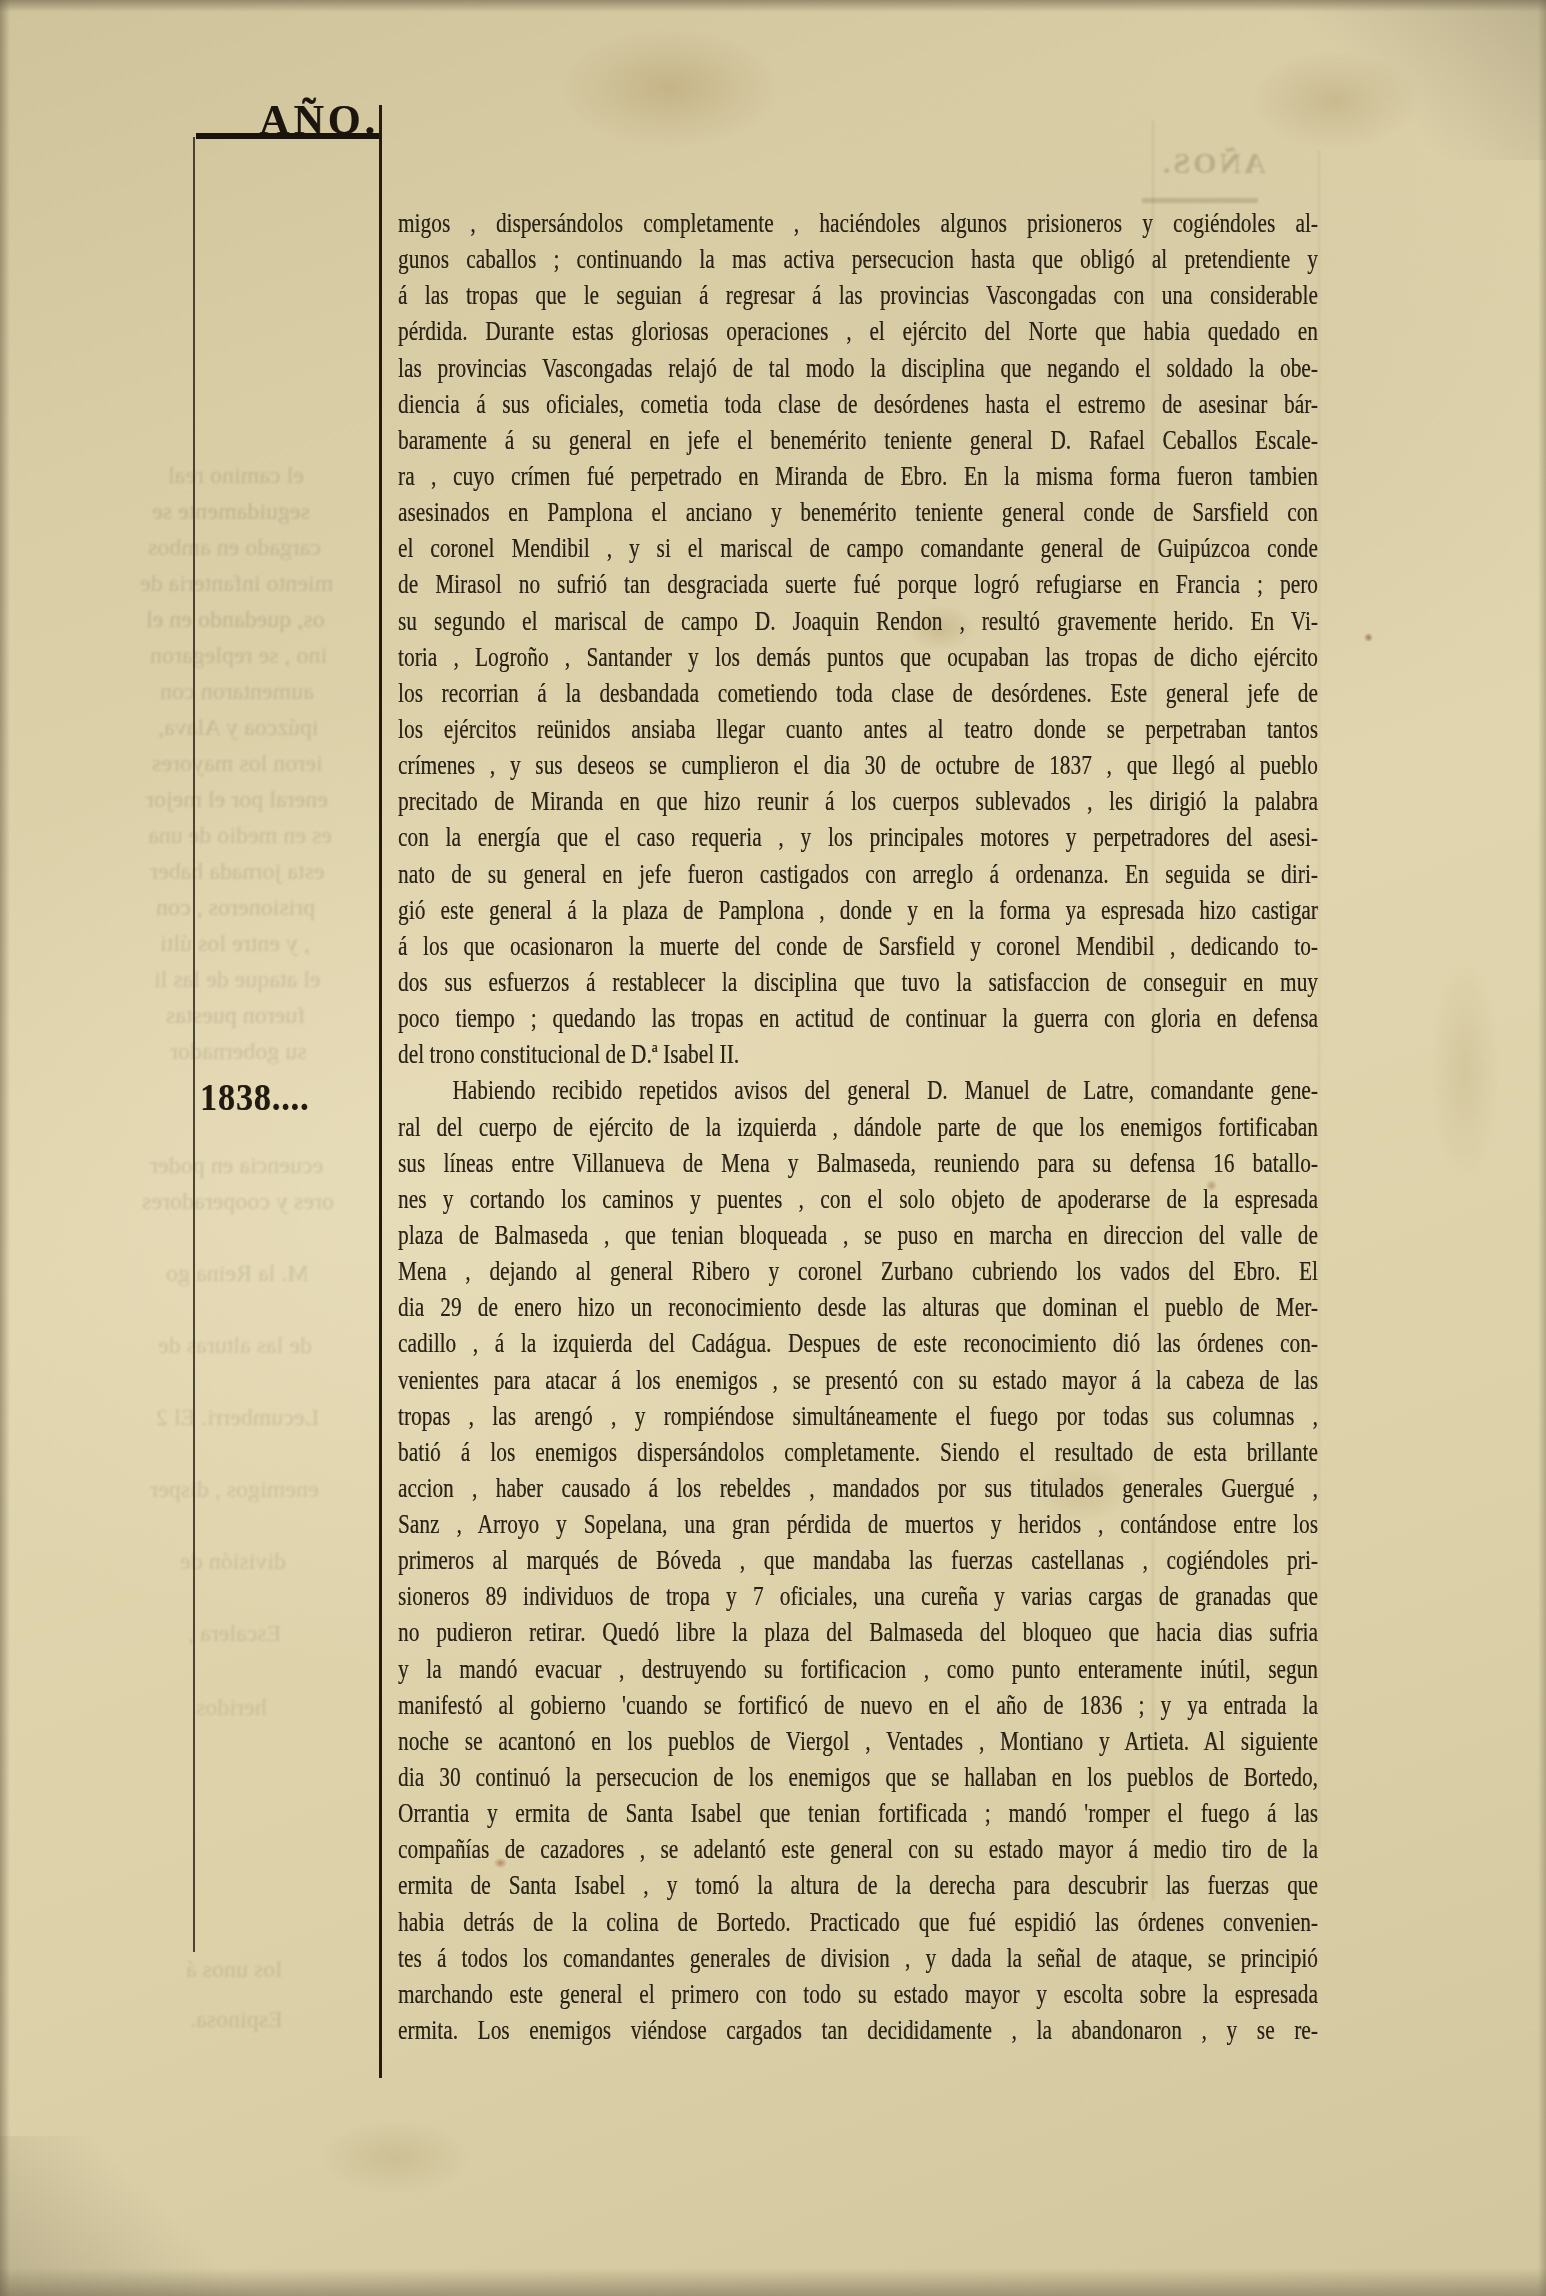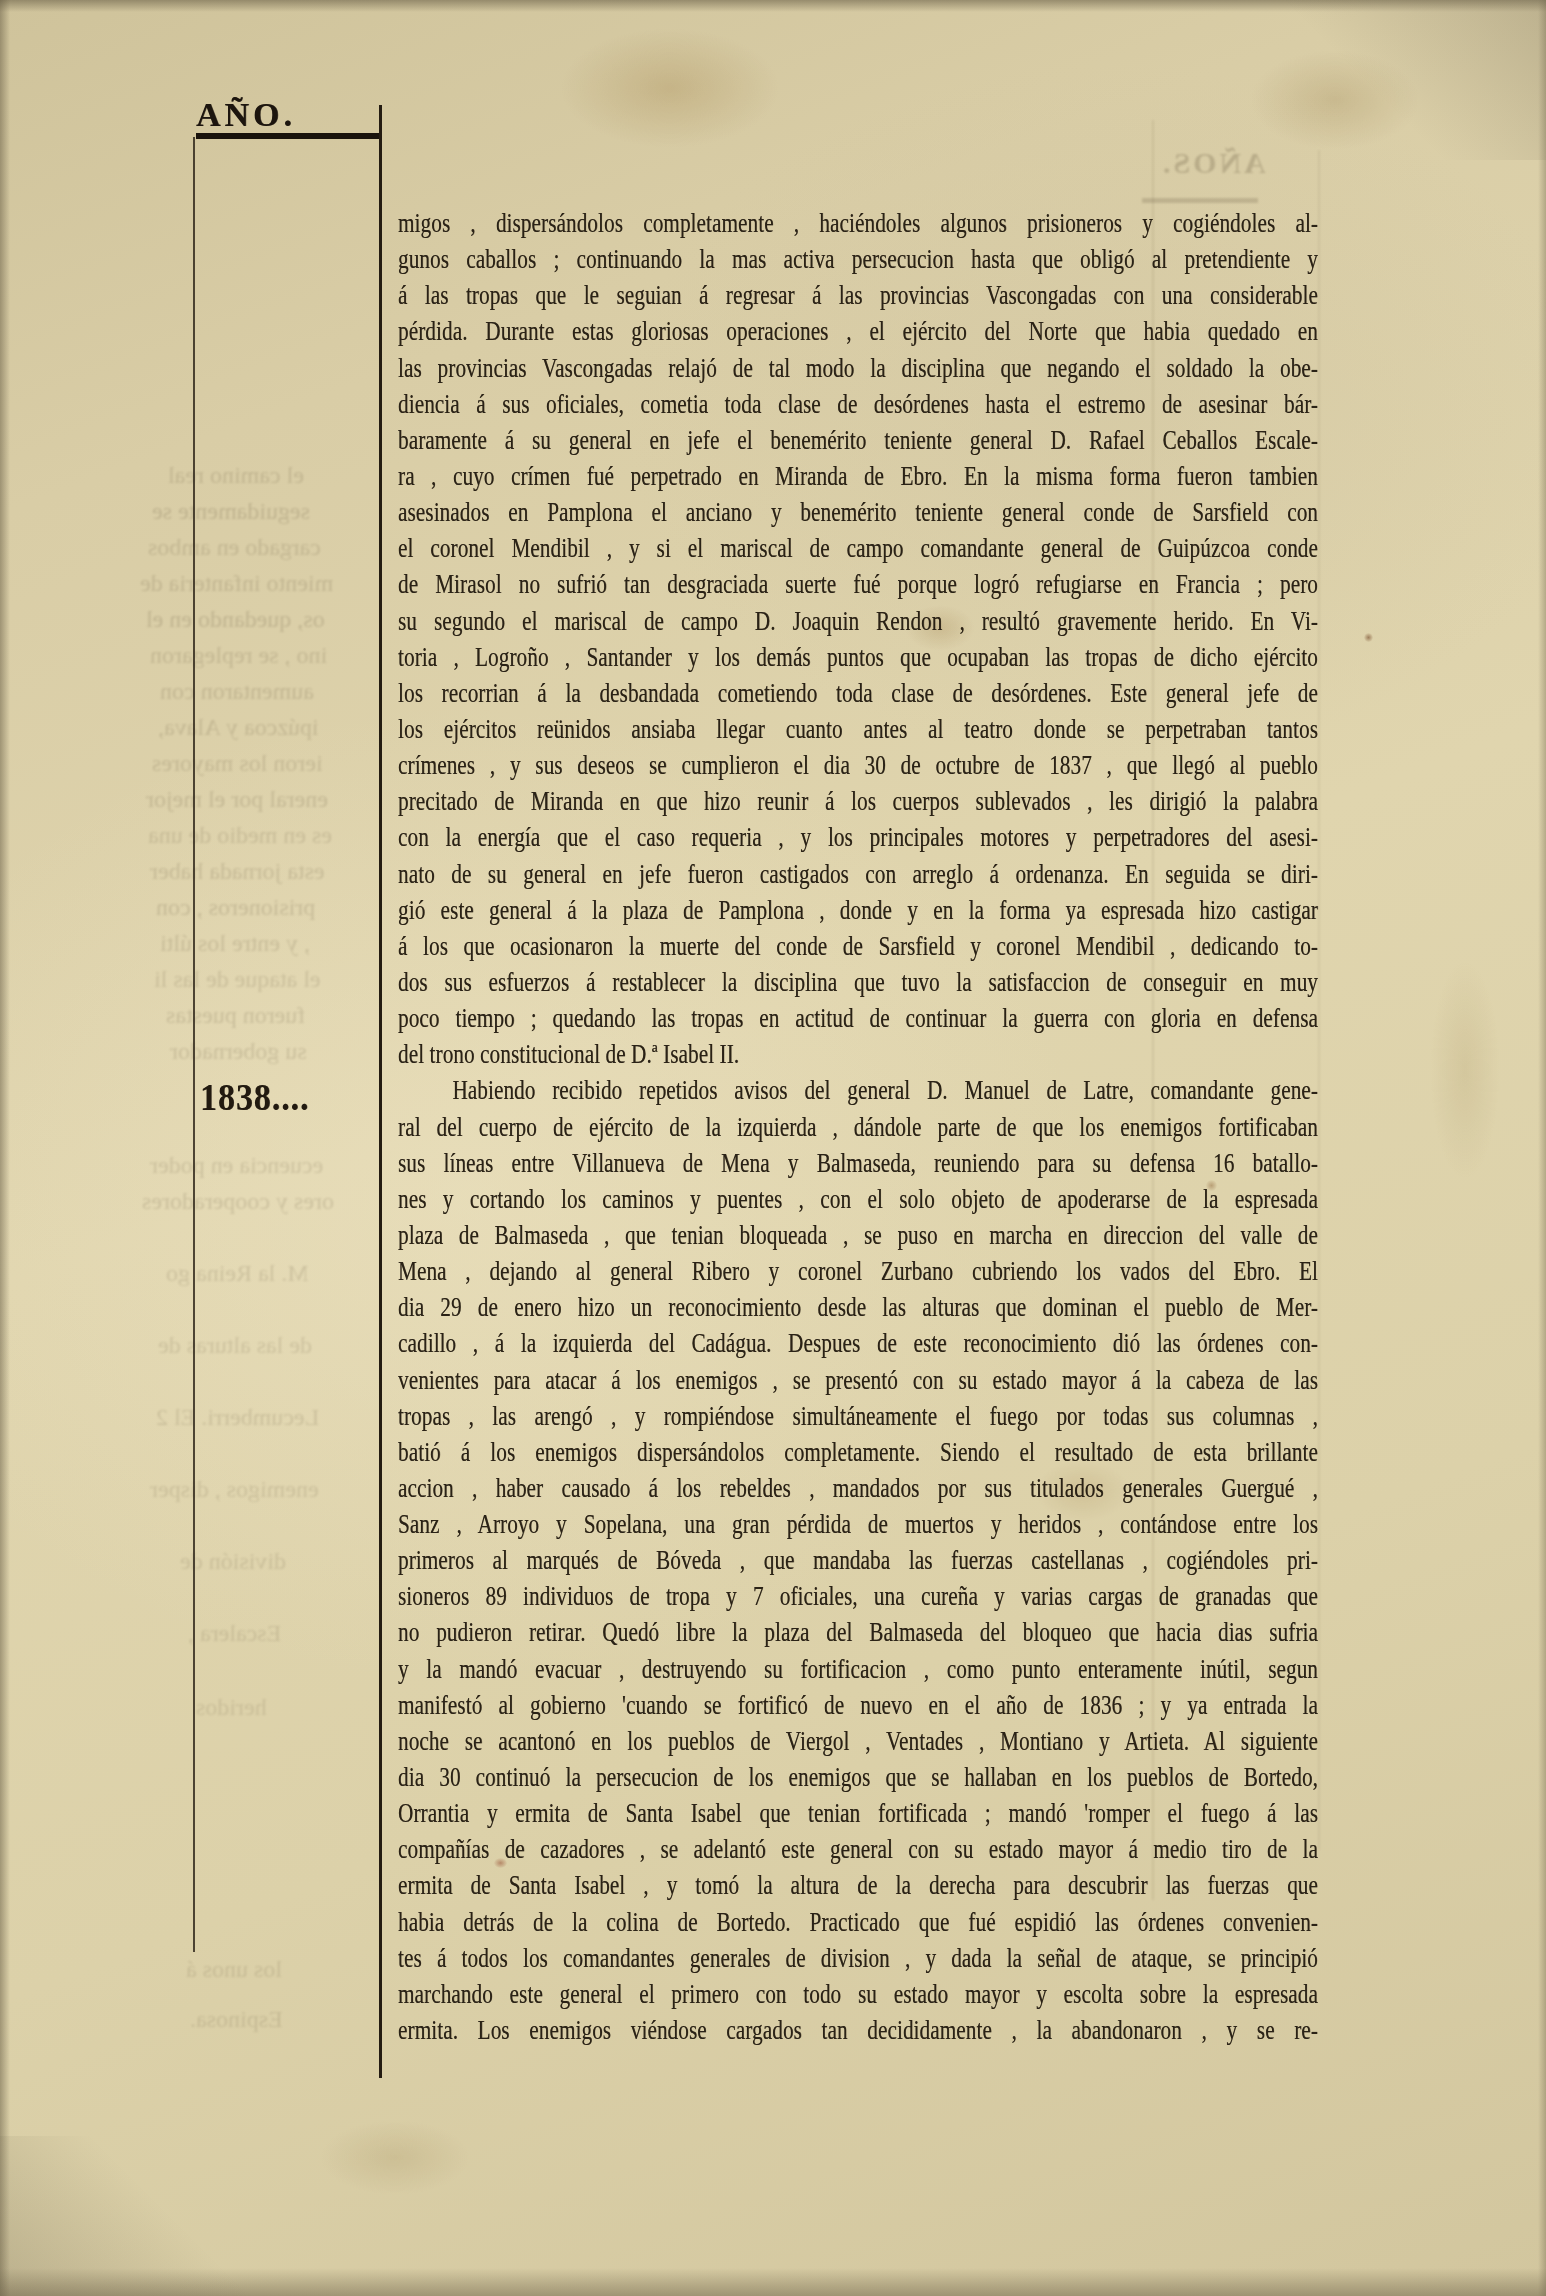--- a/index.html
+++ b/index.html
@@ -23,21 +23,21 @@
   .corner-bl{left:0;bottom:0;width:260px;height:160px;background:linear-gradient(45deg,rgba(115,105,80,.30),rgba(115,105,80,0) 60%);}
   
   .stain{position:absolute;border-radius:50%;pointer-events:none;mix-blend-mode:multiply;}
   
   .rule-h{position:absolute;left:196px;top:133px;width:183px;height:6px;background:#19130c;}
   .rule-divider{position:absolute;left:379px;top:105px;width:3px;height:1973px;background:#241c12;}
   .rule-left{position:absolute;left:193px;top:137px;width:2px;height:1815px;background:rgba(40,31,20,.8);}
   
   .anio{
     position:absolute;left:196px;top:96px;width:183px;
-    text-align:left;font-weight:bold;font-size:34px;letter-spacing:4px;
+    text-align:right;font-weight:bold;font-size:42px;letter-spacing:4px;
     color:#1c150e;text-shadow:.4px .4px .5px rgba(30,22,12,.6);
   }
   .year1838{
     position:absolute;left:200px;top:1076px;width:176px;
     font-weight:bold;font-size:37px;letter-spacing:1px;
     color:#221a10;text-shadow:.4px .4px .6px rgba(30,22,12,.55);
     transform:scaleX(.92);transform-origin:0 0;white-space:nowrap;
   }
   
   #text-block{

